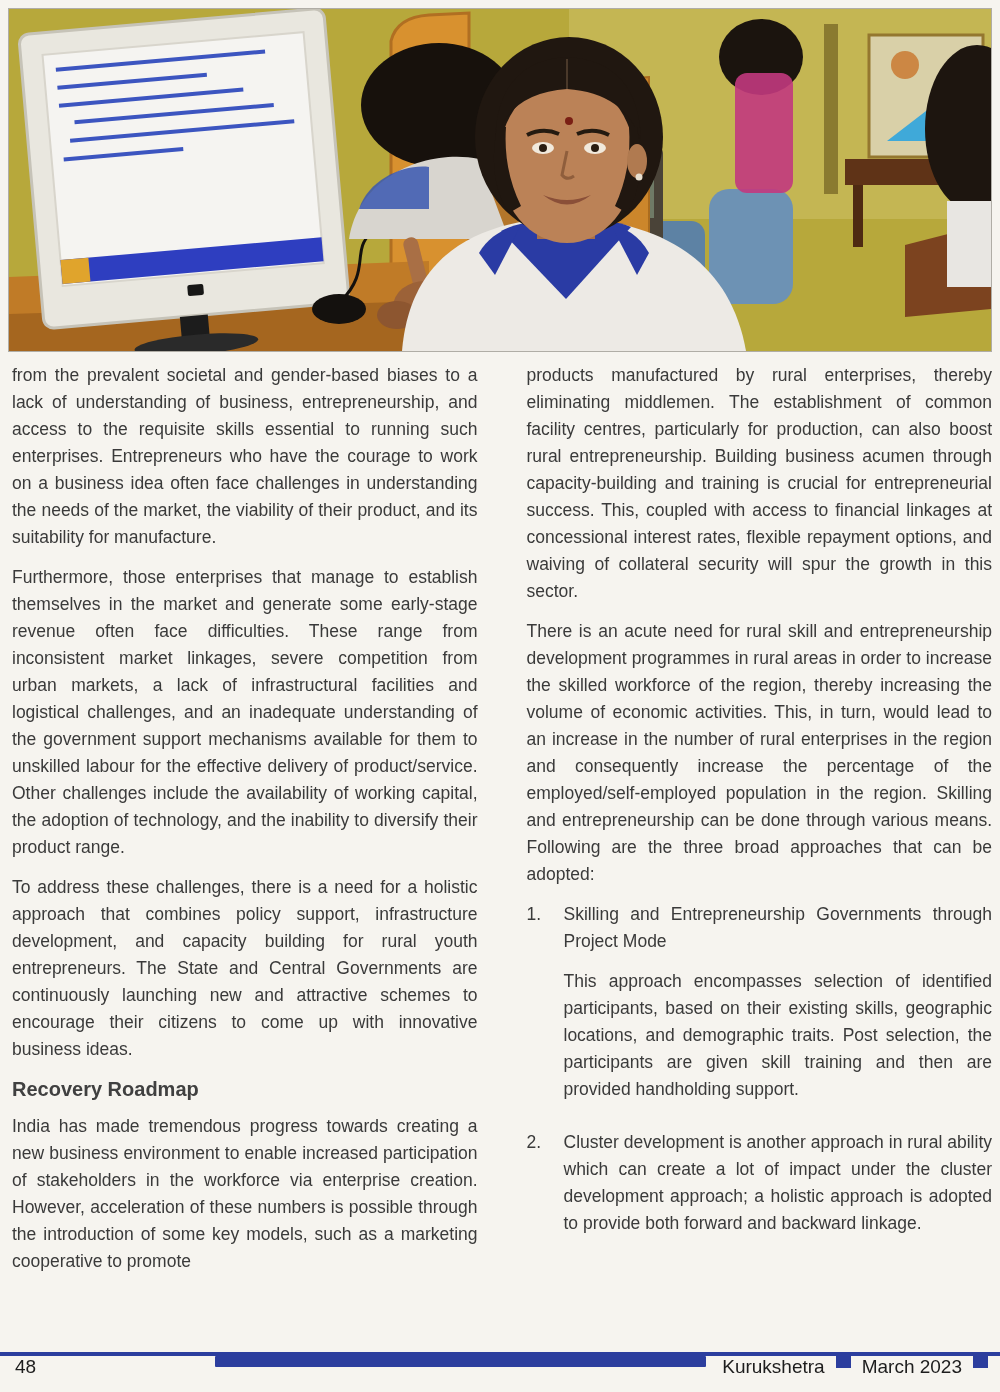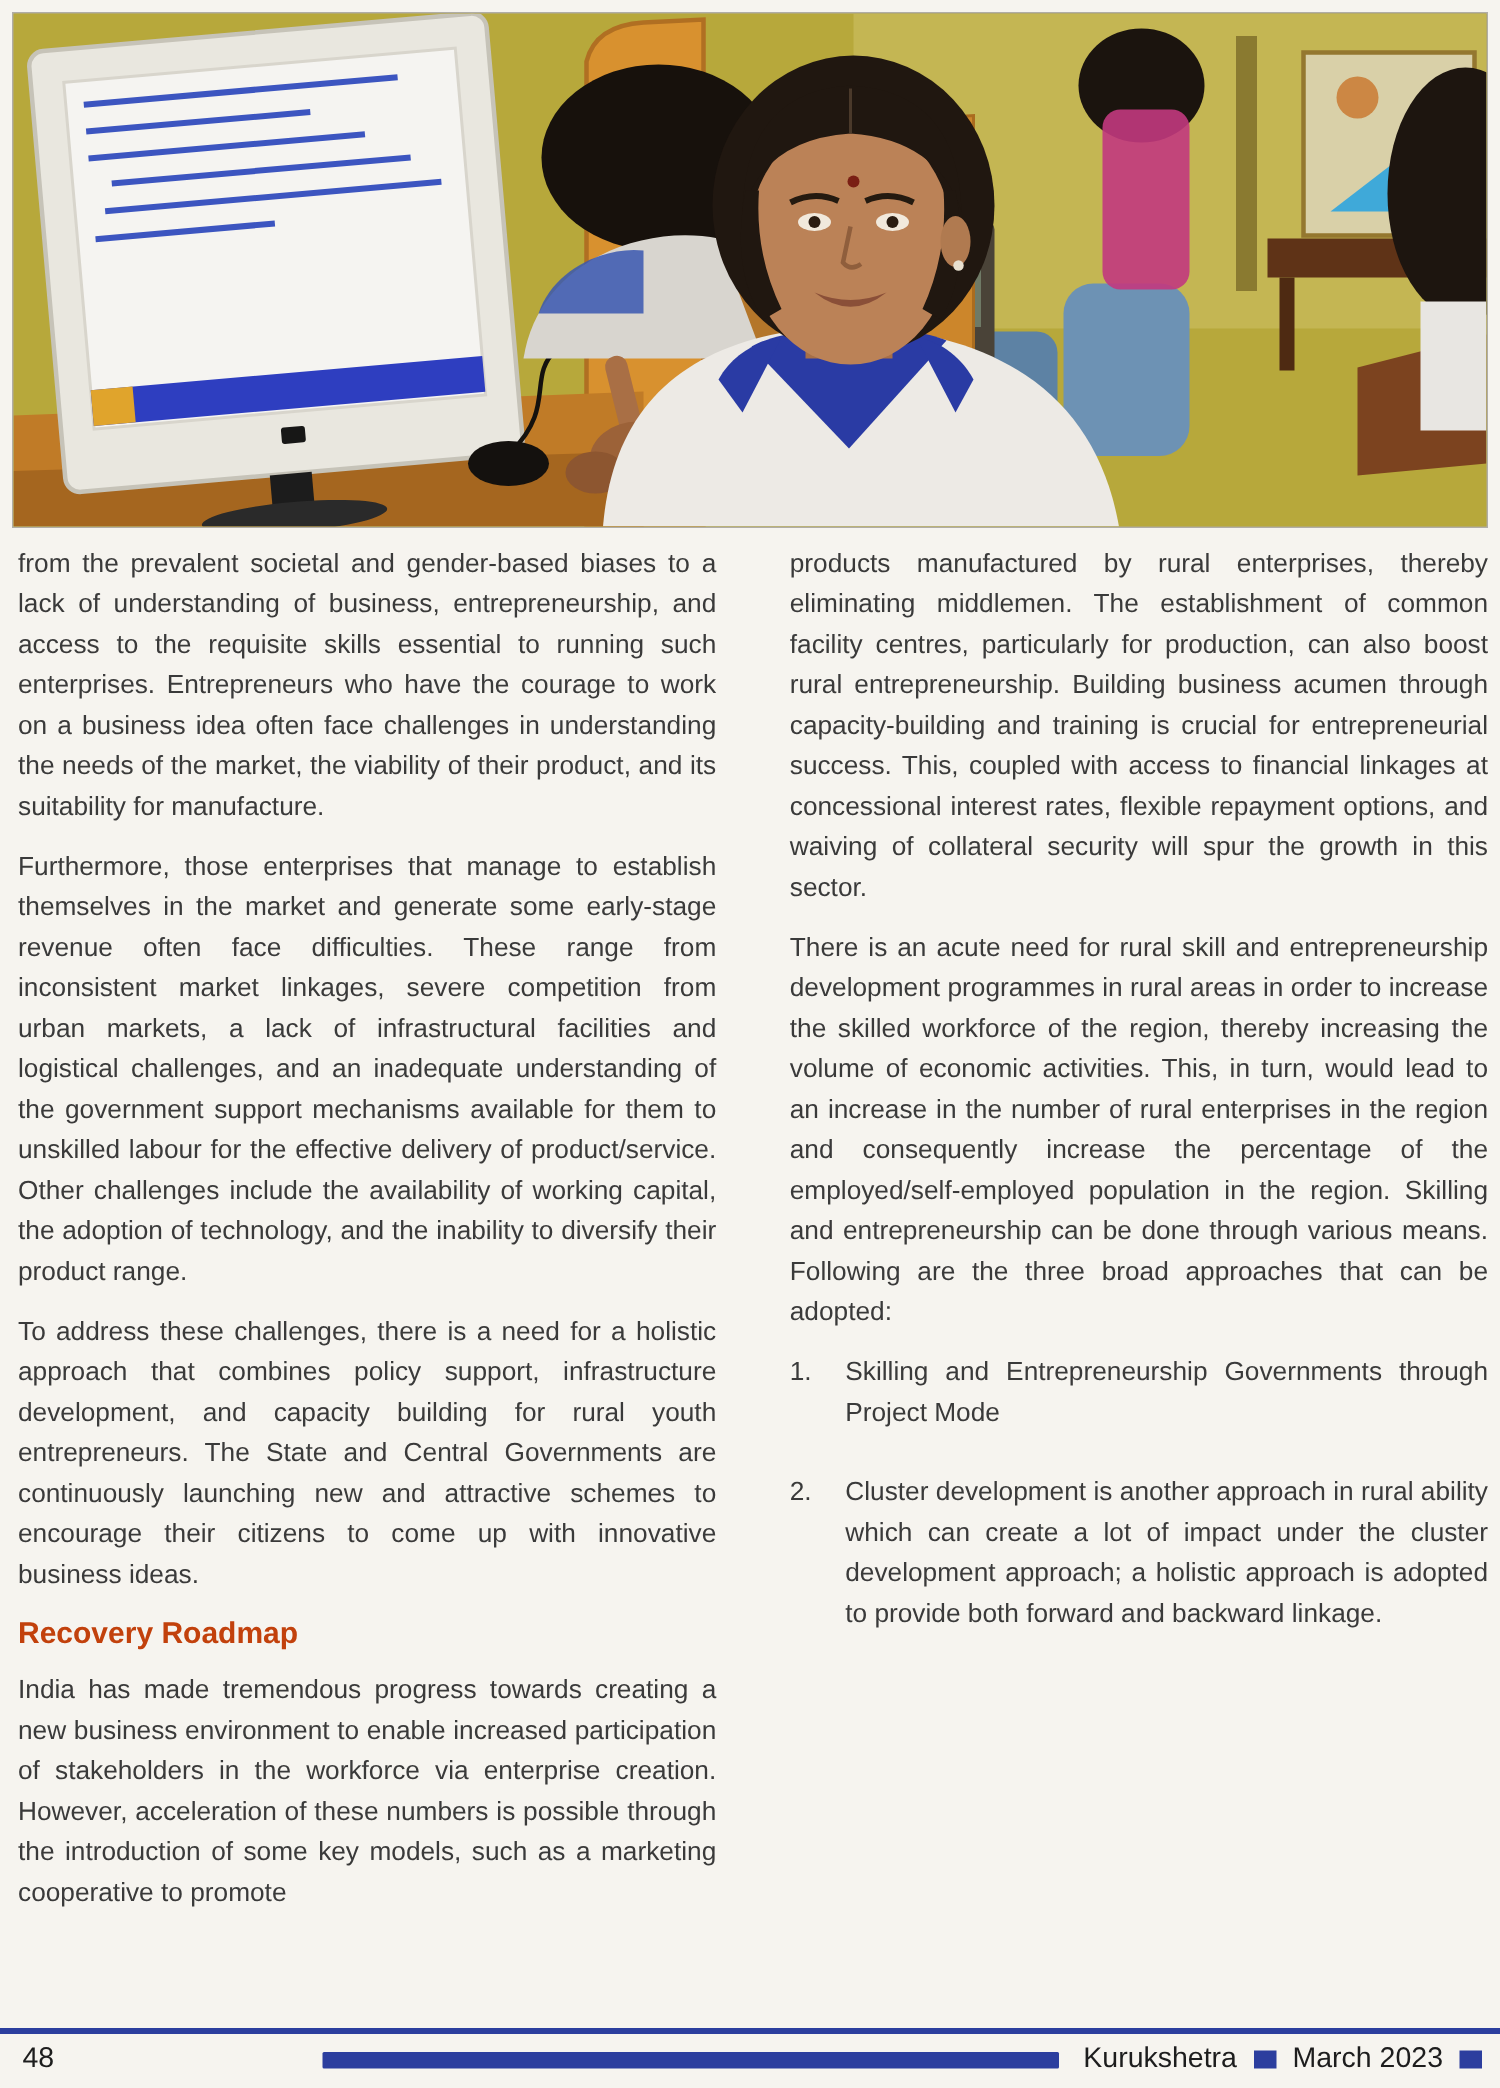--- a/index.html
+++ b/index.html
@@ -18,32 +18,32 @@
     position:absolute;top:362px;left:12px;width:980px;
     display:flex;gap:49px;
   }
   .col{
     width:473px;
     font-size:17.5px;line-height:27px;color:#3a3a3a;
     text-align:justify;
   }
   .col p{margin:0 0 13px 0;}
   .section-heading{
-    font-size:20px;font-weight:bold;color:#c2410c;
+    font-size:20px;font-weight:bold;color:#404040;
     margin:6px 0 10px 0;text-align:left;
   }
   .oli{display:flex;margin:0 0 13px 0;}
   .oli .num{flex:0 0 37px;}
   .oli .li-content{flex:1;}
   .li-title{margin:0 0 13px 0;}
   .li-body{margin:0;}
   .footer{position:absolute;left:0;right:0;bottom:0;}
   .footer-line{height:4px;background:#2c3e9e;}
   .footer-row{
-    display:flex;align-items:center;height:34px;padding:0 12px 2px 15px;
+    display:flex;align-items:flex-start;height:34px;padding:0 12px 2px 15px;
     font-size:19px;color:#1d1d1d;
   }
   .fpage{width:200px;}
   .fbar{flex:1;height:11px;background:#2c3e9e;margin-right:16px;border-radius:1px;}
   .fsq{width:15px;height:12px;background:#2c3e9e;display:inline-block;margin:0 11px;flex:0 0 auto;}
   .fsq.last{margin-right:0;}
   .fword{white-space:nowrap;}
 </style>
 </head>
 <body>
@@ -169,20 +169,21 @@
   </div>
 
   <div class="col">
     <p>products manufactured by rural enterprises, thereby eliminating middlemen. The establishment of common facility centres, particularly for production, can also boost rural entrepreneurship. Building business acumen through capacity-building and training is crucial for entrepreneurial success. This, coupled with access to financial linkages at concessional interest rates, flexible repayment options, and waiving of collateral security will spur the growth in this sector.</p>
     <p>There is an acute need for rural skill and entrepreneurship development programmes in rural areas in order to increase the skilled workforce of the region, thereby increasing the volume of economic activities. This, in turn, would lead to an increase in the number of rural enterprises in the region and consequently increase the percentage of the employed/self-employed population in the region. Skilling and entrepreneurship can be done through various means. Following are the three broad approaches that can be adopted:</p>
 
     <div class="oli">
       <span class="num">1.</span>
       <div class="li-content">
         <p class="li-title">Skilling and Entrepreneurship Governments through Project Mode</p>
+        <p class="li-body">This approach encompasses selection of identified participants, based on their existing skills, geographic locations, and demographic traits. Post selection, the participants are given skill training and then are provided handholding support.</p>
       </div>
     </div>
 
     <div class="oli">
       <span class="num">2.</span>
       <div class="li-content">
         <p class="li-body">Cluster development is another approach in rural ability which can create a lot of impact under the cluster development approach; a holistic approach is adopted to provide both forward and backward linkage.</p>
       </div>
     </div>
   </div>

